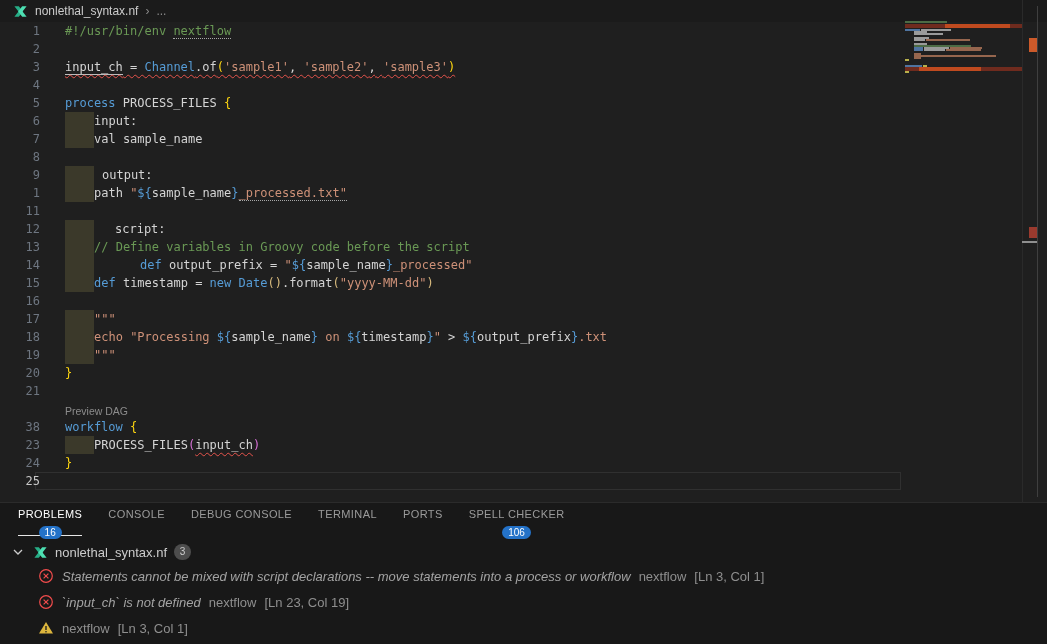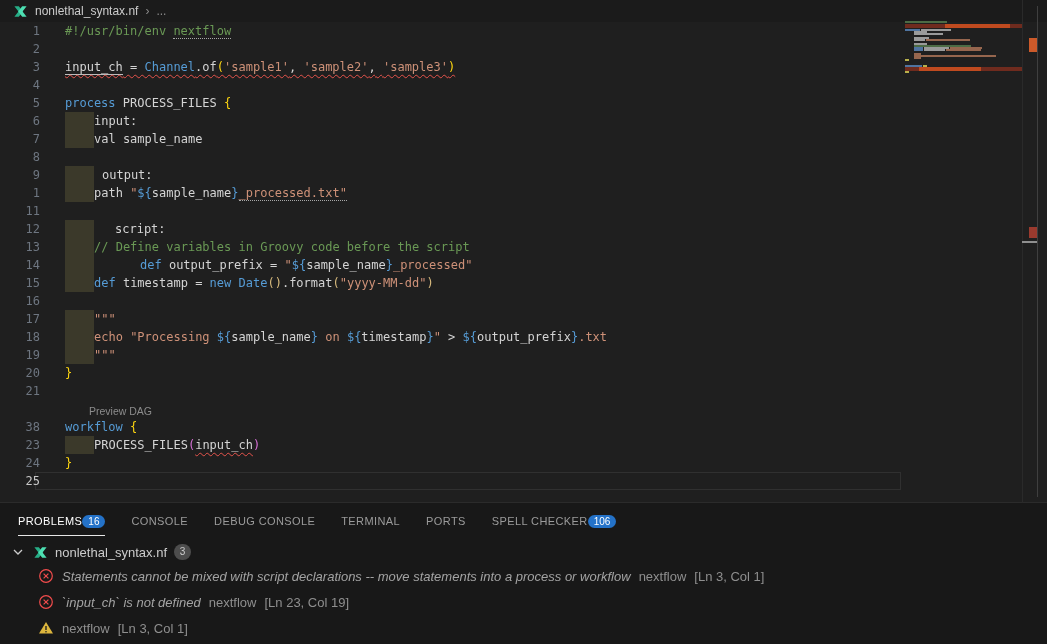--- a/index.html
+++ b/index.html
@@ -21,43 +21,43 @@
           font-family:"DejaVu Sans Mono","Liberation Mono",monospace; font-size:12px; }
   .gutter { position:absolute; left:0; top:0; width:40px; text-align:right;
             color:#6e7681; font-size:12px; }
   .line.active .gutter { color:#c8c8c8;padding-left:20px; }
   .lc { position:absolute; left:65px; top:0; white-space:pre; color:#d4d4d4; }
   .indent-block { position:absolute; left:65px; top:0; width:29px; height:18px;
                   background:#3b392a; }
   .cur-line { position:absolute; left:35px; width:866px; top:0; height:18px;
               border:1px solid #303030; }
   .lens { height:18px; line-height:22px; padding-left:65px; color:#8c8c8c;
-          font-size:10.5px; font-family:"Liberation Sans",sans-serif;margin-left:24px; }
+          font-size:10.5px; font-family:"Liberation Sans",sans-serif; }
 
   .tk-comment{ color:#6a9955; } .tk-string{ color:#ce9178; }
   .tk-kw{ color:#569cd6; }     .tk-plain{ color:#d4d4d4; }
   .tk-by{ color:#ffd710; }     .tk-bp{ color:#d670d6; }
   .tk-bg{ color:#d7ba7d; }
   .sq-err { text-decoration:underline wavy #e5534b 1px;
             text-decoration-skip-ink:none; text-underline-offset:3px; }
   .u-dotted { border-bottom:1px dotted #a8a8a8; }
   .u-solid  { border-bottom:1px solid #bdbdbd; }
 
   .minimap { position:absolute; left:905px; top:0; width:117px; height:503px; }
   .mm-bar  { position:absolute; }
   .vline   { position:absolute; width:1px; }
   .ov-mark { position:absolute; }
 
   
   .panel { position:absolute; left:0; top:504px; width:1047px; height:140px;
            background:#181818; color:#cccccc; }
   .panel-tabs { display:flex; align-items:center; gap:26px; height:35px;
                 padding-left:18px; font-size:11px; letter-spacing:.4px; }
-  .ptab { display:flex; align-items:center; color:#9b9b9b; height:28px;
-          cursor:pointer; border-bottom:1px solid transparent; }
+  .ptab { display:flex; align-items:center; gap:6px; color:#9b9b9b; height:28px;
+          cursor:pointer; border-bottom:1px solid transparent;flex-direction:column; }
   .ptab.active { color:#ffffff; border-bottom:1px solid #e7e7e7; }
   .badge { background:#2472c8; color:#ffffff; border-radius:9px; padding:1px 6px;
            font-size:10px; letter-spacing:0; }
   .panel-body { padding-top:2px; font-size:13px; }
   .file-group { display:flex; align-items:center; gap:7px; height:22px;
                 padding-left:10px; }
   .file-group .count { background:#4d4d4d; color:#cccccc; border-radius:9px;
                        min-width:17px; height:16px; line-height:16px; text-align:center;
                        font-size:10px; }
   .prob-row { display:flex; align-items:center; gap:8px; height:26px;

